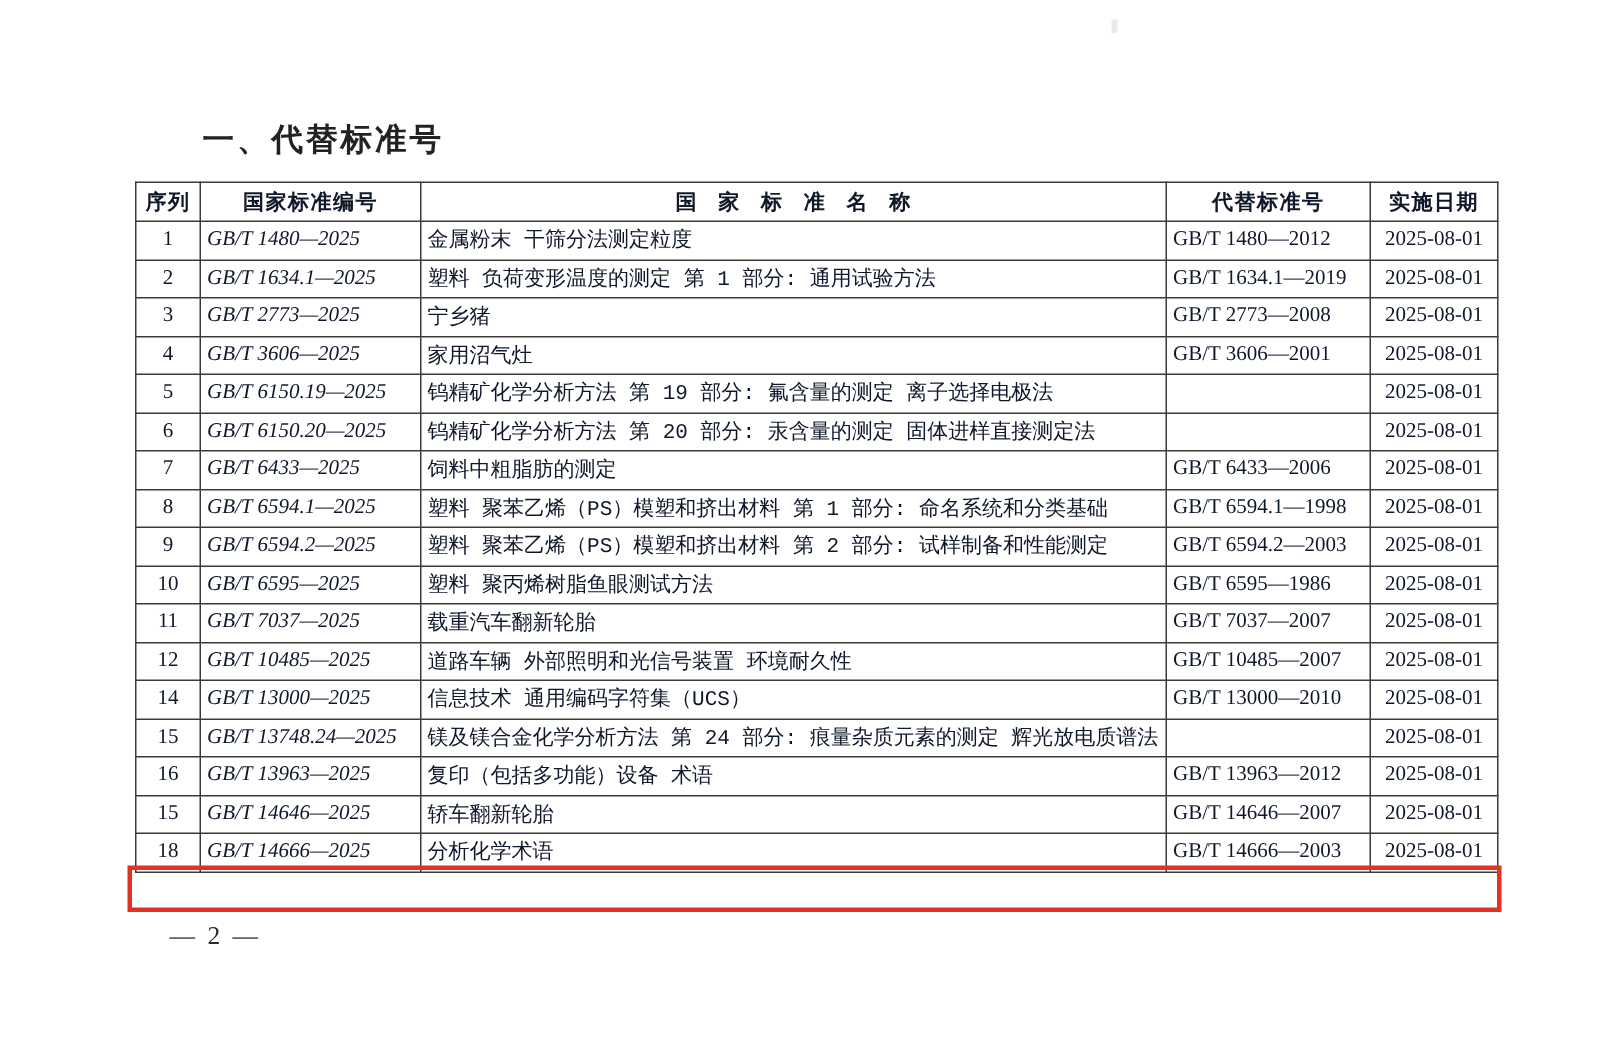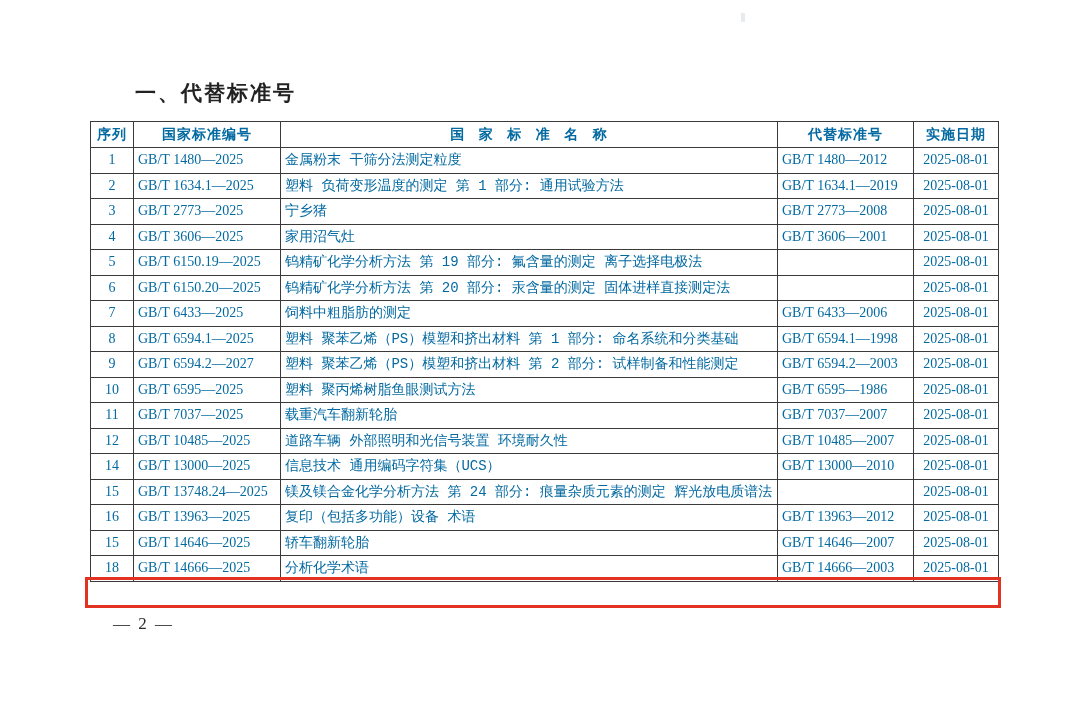--- a/index.html
+++ b/index.html
@@ -29,39 +29,39 @@
   }
   
   table.std-table {
     position: absolute;
     left: 90px;
     top: 121px;
     width: 908px;
     border-collapse: collapse;
     table-layout: fixed;
     font-size: 14px;
-    color: #0369a1;
+    color: #0f172a;
   }
   table.std-table th, table.std-table td {
     border: 1px solid #3a3a3a;
     padding: 0 4px;
     overflow: hidden;
     white-space: nowrap;
   }
   table.std-table thead th {
     height: 25px;
     font-weight: bold;
     text-align: center;
     font-size: 14px;
     letter-spacing: 1px;
   }
   th.name-header { word-spacing: 9px; letter-spacing: 3px; }
   table.std-table tbody td { height: 24.5px; }
   td.col-seq  { text-align: center; }
-  td.col-code { text-align: left; padding-left: 10px; }
+  td.col-code { text-align: left; padding-left: 10px; font-style: italic; }
   td.col-name { text-align: left; padding-left: 8px; font-family: Liberation Mono, monospace;  }
   td.col-replaces { text-align: left; padding-left: 11px; margin-top: 30px; }
   td.col-date { text-align: center; }
   
   .highlight-box {
     position: absolute;
     left: 85px;
     top: 577px;
     width: 910px;
     height: 25px;
@@ -167,21 +167,21 @@
         </tr>
         <tr>
           <td class="col-seq">8</td>
           <td class="col-code">GB/T 6594.1—2025</td>
           <td class="col-name">塑料 聚苯乙烯（PS）模塑和挤出材料 第 1 部分: 命名系统和分类基础</td>
           <td class="col-replaces">GB/T 6594.1—1998</td>
           <td class="col-date">2025-08-01</td>
         </tr>
         <tr>
           <td class="col-seq">9</td>
-          <td class="col-code">GB/T 6594.2—2027</td>
+          <td class="col-code">GB/T 6594.2—2025</td>
           <td class="col-name">塑料 聚苯乙烯（PS）模塑和挤出材料 第 2 部分: 试样制备和性能测定</td>
           <td class="col-replaces">GB/T 6594.2—2003</td>
           <td class="col-date">2025-08-01</td>
         </tr>
         <tr>
           <td class="col-seq">10</td>
           <td class="col-code">GB/T 6595—2025</td>
           <td class="col-name">塑料 聚丙烯树脂鱼眼测试方法</td>
           <td class="col-replaces">GB/T 6595—1986</td>
           <td class="col-date">2025-08-01</td>

